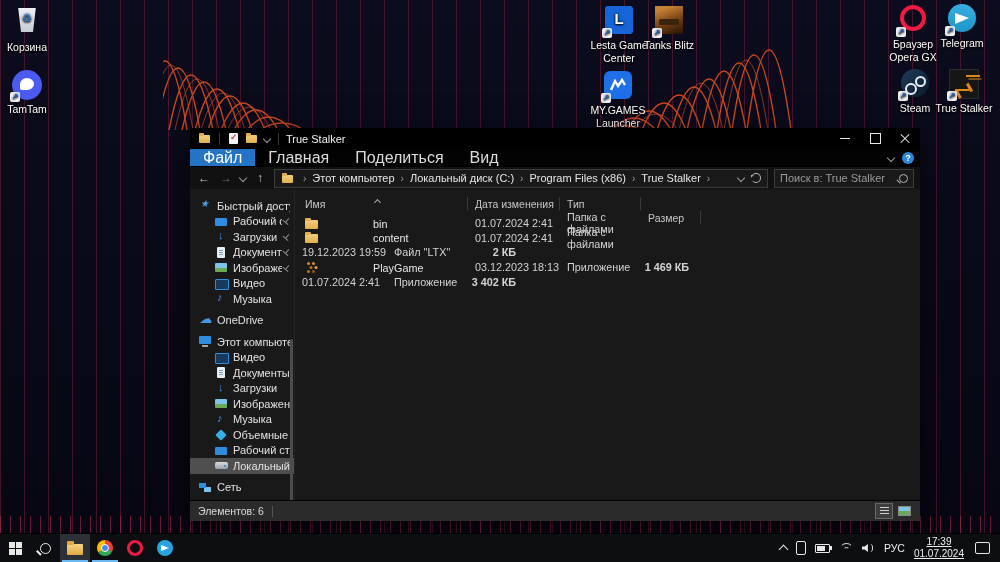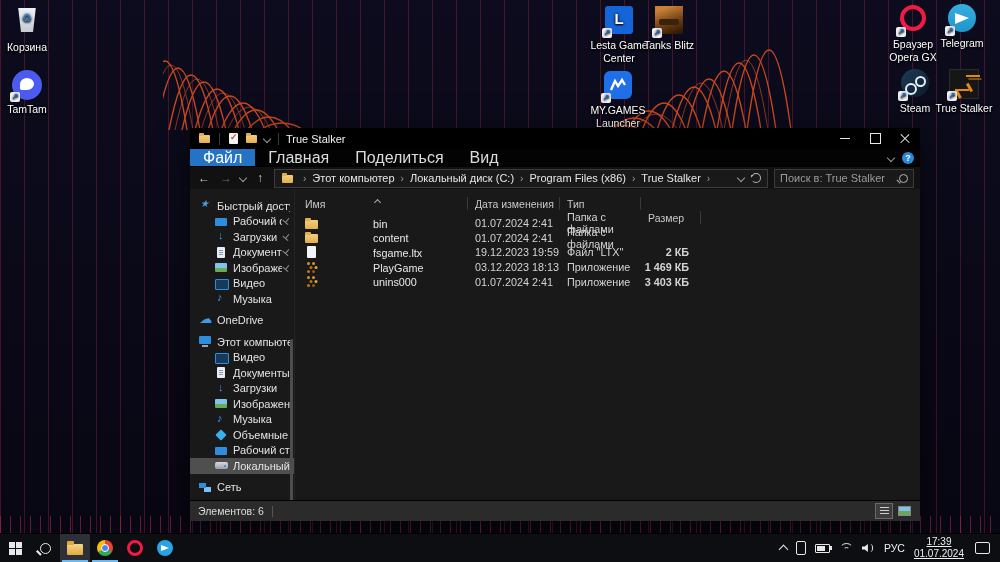--- a/index.html
+++ b/index.html
@@ -451,45 +451,37 @@
         <div class="row">
           <span class="c-name">
               <i class="fi fi-folder"></i>
               <span>content</span>
             </span>
           <span class="c-date">01.07.2024 2:41</span>
           <span class="c-type">Папка с файлами</span>
           <span class="c-size"></span>
         </div>
         <div class="row">
-          <span class="c-name">
-              <i class="fi fi-file"></i>
-              <span>fsgame.ltx</span>
-            </span>
           <span class="c-date">19.12.2023 19:59</span>
           <span class="c-type">Файл "LTX"</span>
           <span class="c-size">2 КБ</span>
         </div>
         <div class="row">
           <span class="c-name">
               <i class="fi fi-app"></i>
               <span>PlayGame</span>
             </span>
           <span class="c-date">03.12.2023 18:13</span>
           <span class="c-type">Приложение</span>
           <span class="c-size">1 469 КБ</span>
         </div>
         <div class="row">
-          <span class="c-name">
-              <i class="fi fi-app"></i>
-              <span>unins000</span>
-            </span>
           <span class="c-date">01.07.2024 2:41</span>
           <span class="c-type">Приложение</span>
-          <span class="c-size">3 403 КБ</span>
+          <span class="c-size">3 402 КБ</span>
         </div>
       </div>
     </div>
   </div>
 
   <div class="statusbar">
     <span>Элементов: 6</span>
     <span class="st-div"></span>
     <div class="viewbtns">
       <span class="vb on">

